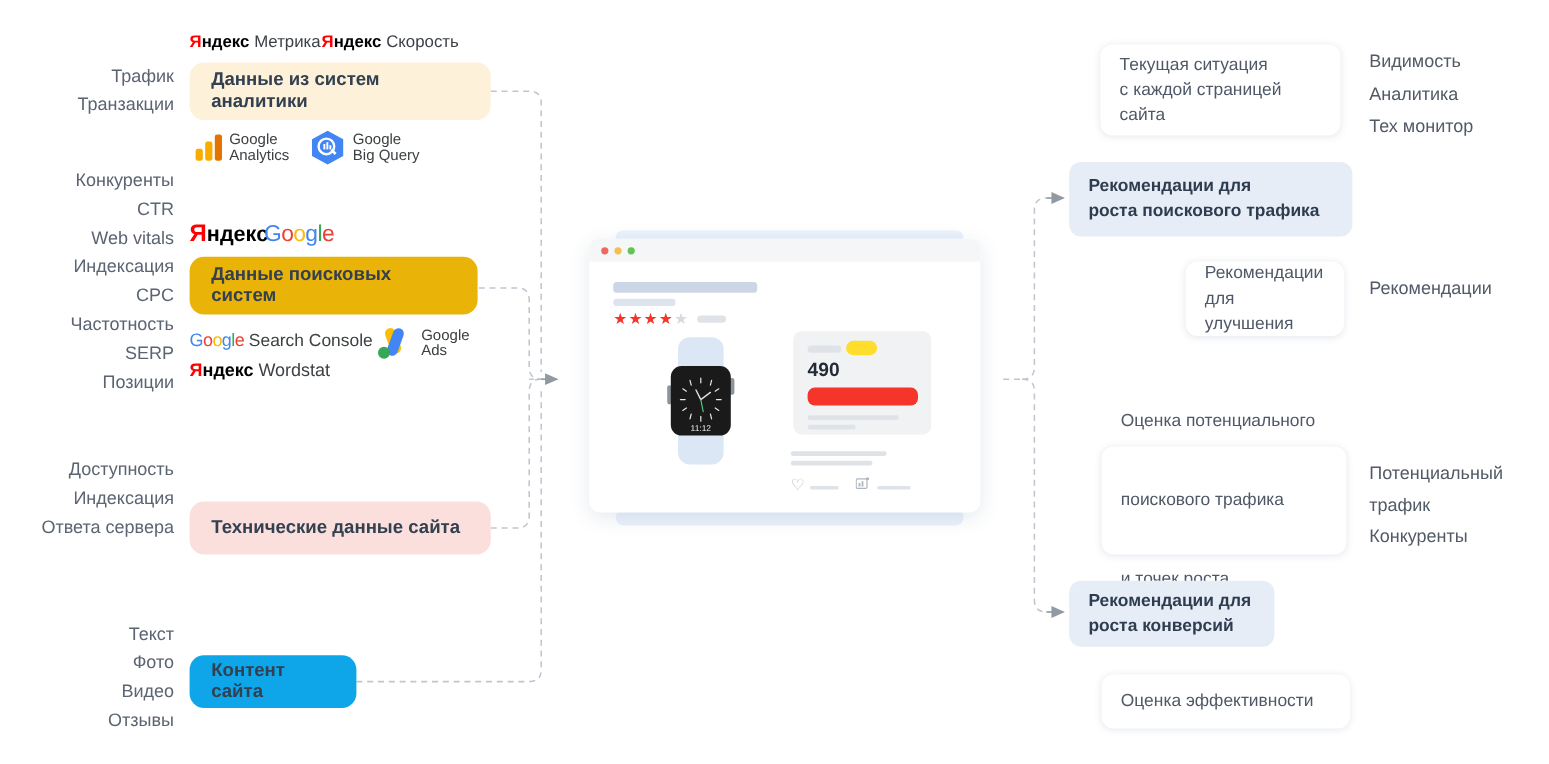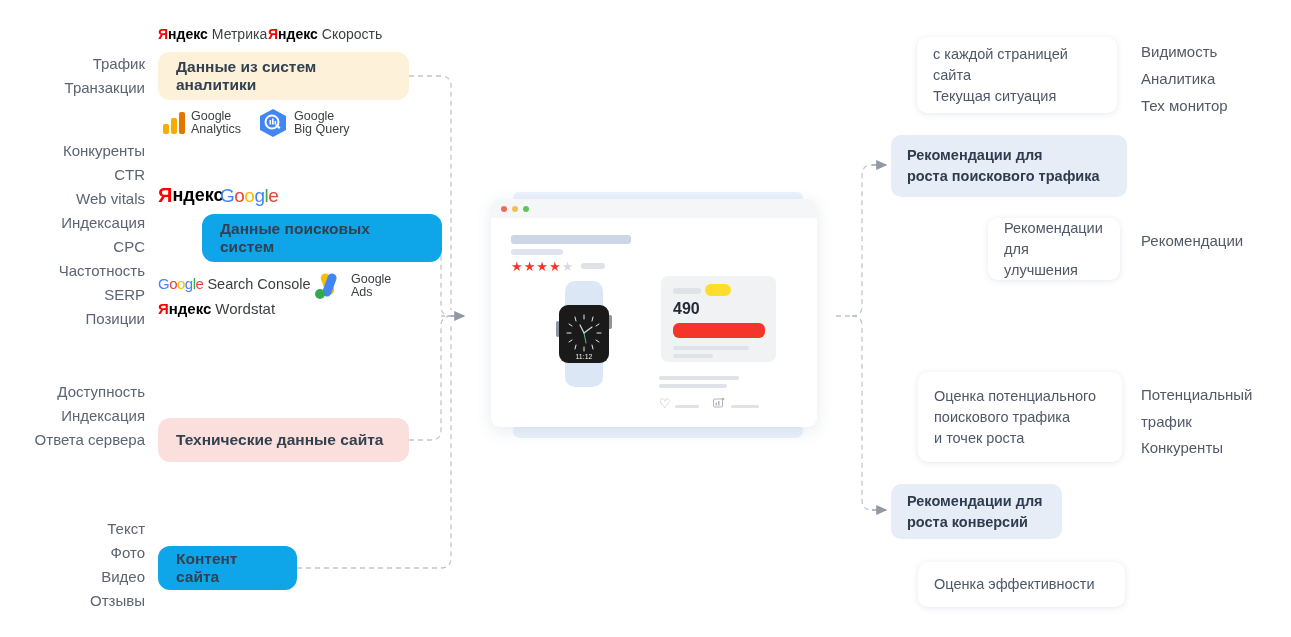--- a/index.html
+++ b/index.html
@@ -34,21 +34,21 @@
     display: flex;
     align-items: center;
     border-radius: 12px;
     font-size: 15.5px;
     font-weight: bold;
     color: #33404f;
     padding: 0 18px;
     box-sizing: border-box;
   }
   .pill-analytics { background: #fdf1da; }
-  .pill-search    { background: #0ea5e9; margin-left: 44px; }
+  .pill-search    { background: #eab308; }
   .pill-tech      { background: #fbdfdc; }
   .pill-content   { background: #0ea5e9; }
 
   
   .brand {
     position: absolute;
     display: flex;
     align-items: center;
     white-space: nowrap;
     font-size: 14px;
@@ -374,35 +374,35 @@
         <rect x="2.5" y="5.5" width="1.5" height="3" fill="#aeb6c0"></rect>
         <rect x="5" y="4" width="1.5" height="4.5" fill="#aeb6c0"></rect>
         <circle cx="10" cy="2" r="1.3" fill="#aeb6c0"></circle>
       </svg>
     </div>
     <div class="skel-g" style="left:240px; top:206px; width:28px; height:3px;"></div>
   </div>
 </div>
 
 <div class="card card-white" style="left:917px; top:37px; width:200px; height:76px;">
+  <div>Текущая ситуация</div>
   <div>с каждой страницей сайта</div>
-  <div>Текущая ситуация</div>
 </div>
 
 <div class="card card-blue" style="left:891px; top:135px; width:236px; height:62px;">
   <div>Рекомендации для</div>
   <div>роста поискового трафика</div>
 </div>
 
 <div class="card card-white" style="left:988px; top:218px; width:132px; height:62px;">
   <div>Рекомендации</div>
   <div>для улучшения</div>
 </div>
 
-<div class="card card-white" style="left:918px; top:372px; width:204px; height:90px;">
+<div class="card card-white" style="left:918px; top:372px; width:204px; height:90px;gap:45px;">
   <div>Оценка потенциального</div>
   <div>поискового трафика</div>
   <div>и точек роста</div>
 </div>
 
 <div class="card card-blue" style="left:891px; top:484px; width:171px; height:55px;">
   <div>Рекомендации для</div>
   <div>роста конверсий</div>
 </div>
 

